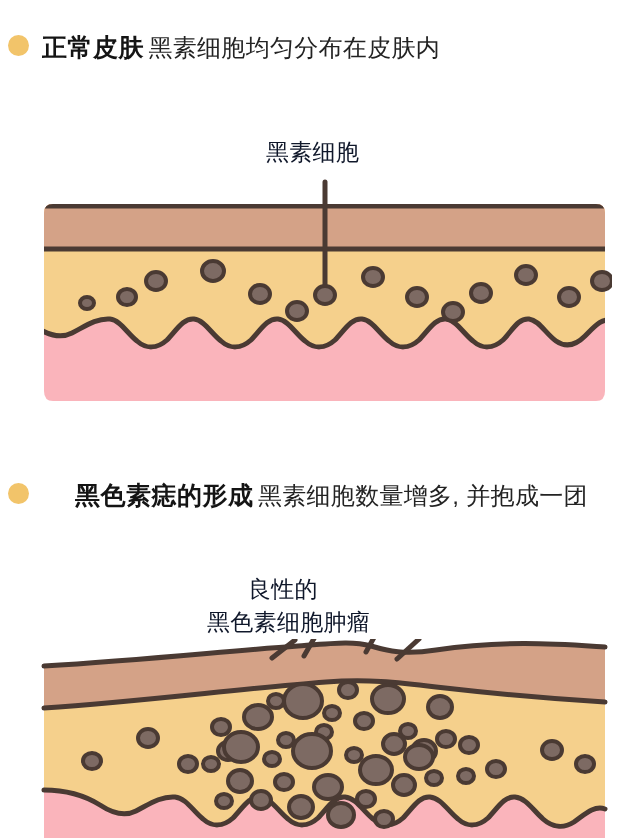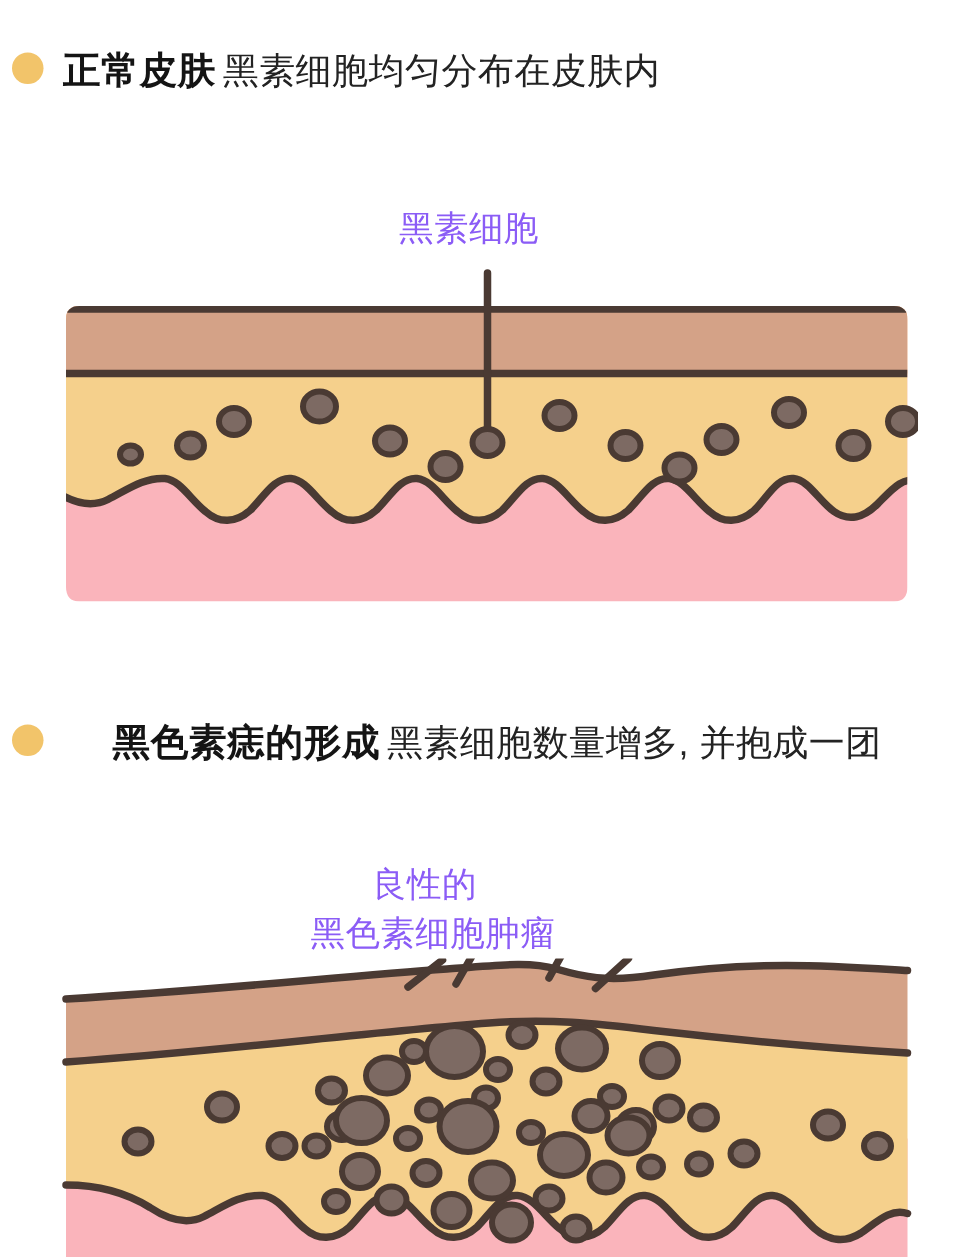--- a/index.html
+++ b/index.html
@@ -61,21 +61,21 @@
     white-space: nowrap;
     margin-top: 6px;
   }
 
   .callout {
     position: absolute;
     font-size: 23px;
     font-weight: 400;
     line-height: 1.35;
     letter-spacing: 0.3px;
-    color: #8b5cf6;
+    color: #0f172a;
     white-space: nowrap;
     text-align: center;
   }
 
   
   .figure {
     position: absolute;
   }
   .figure svg {
     display: block;

